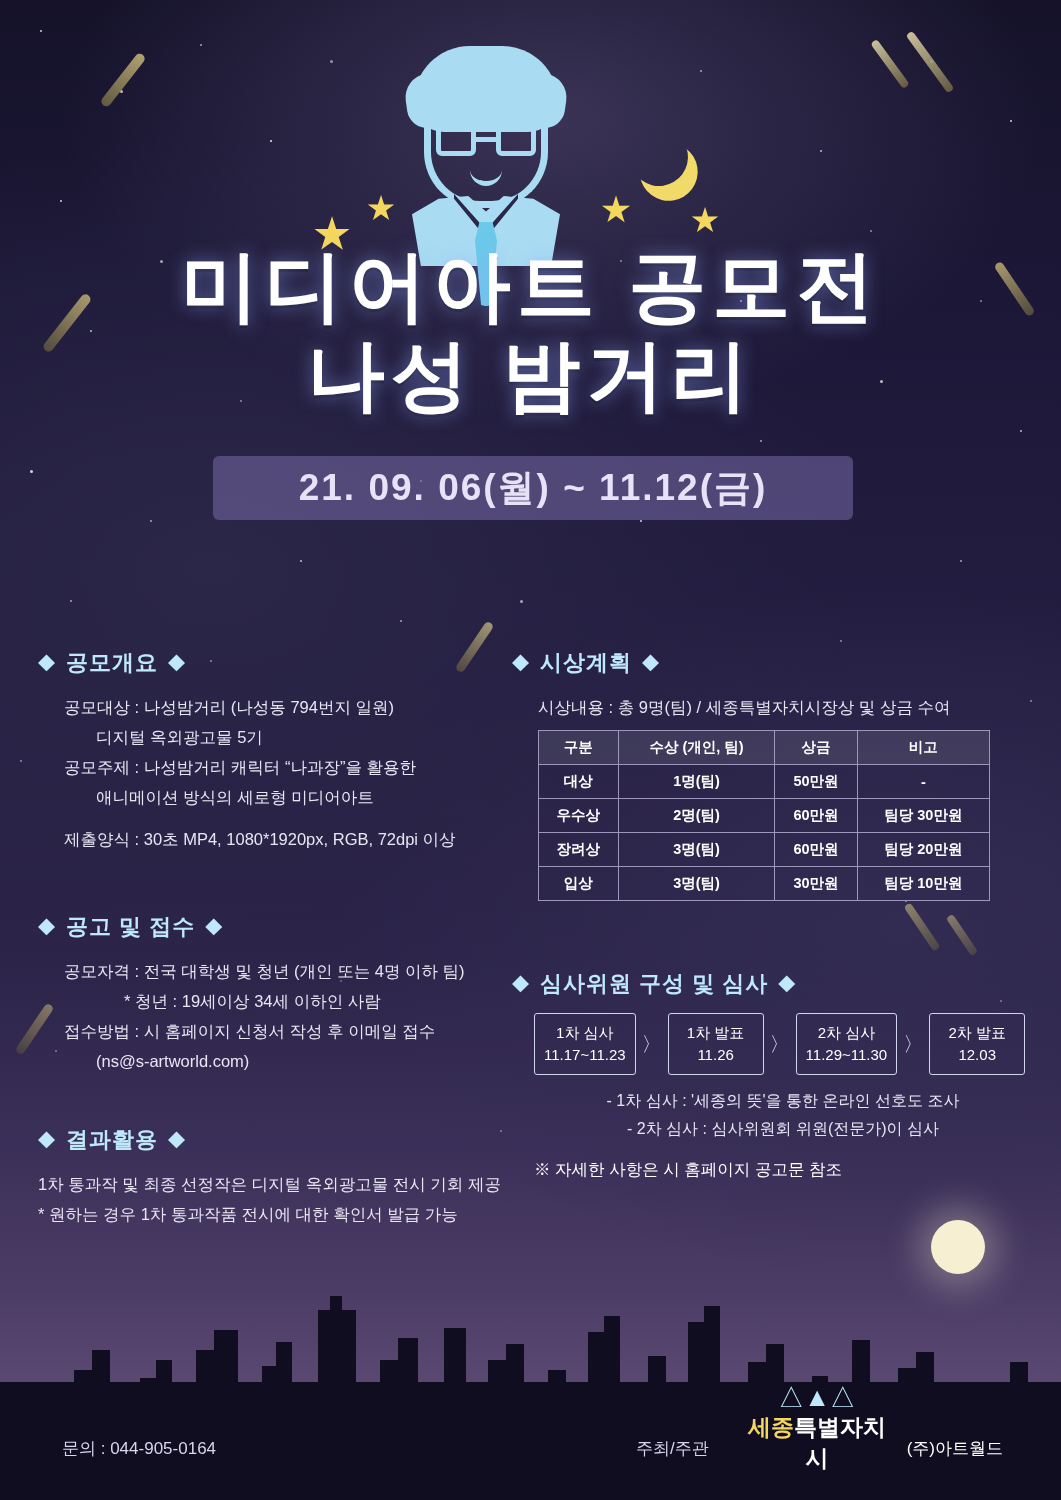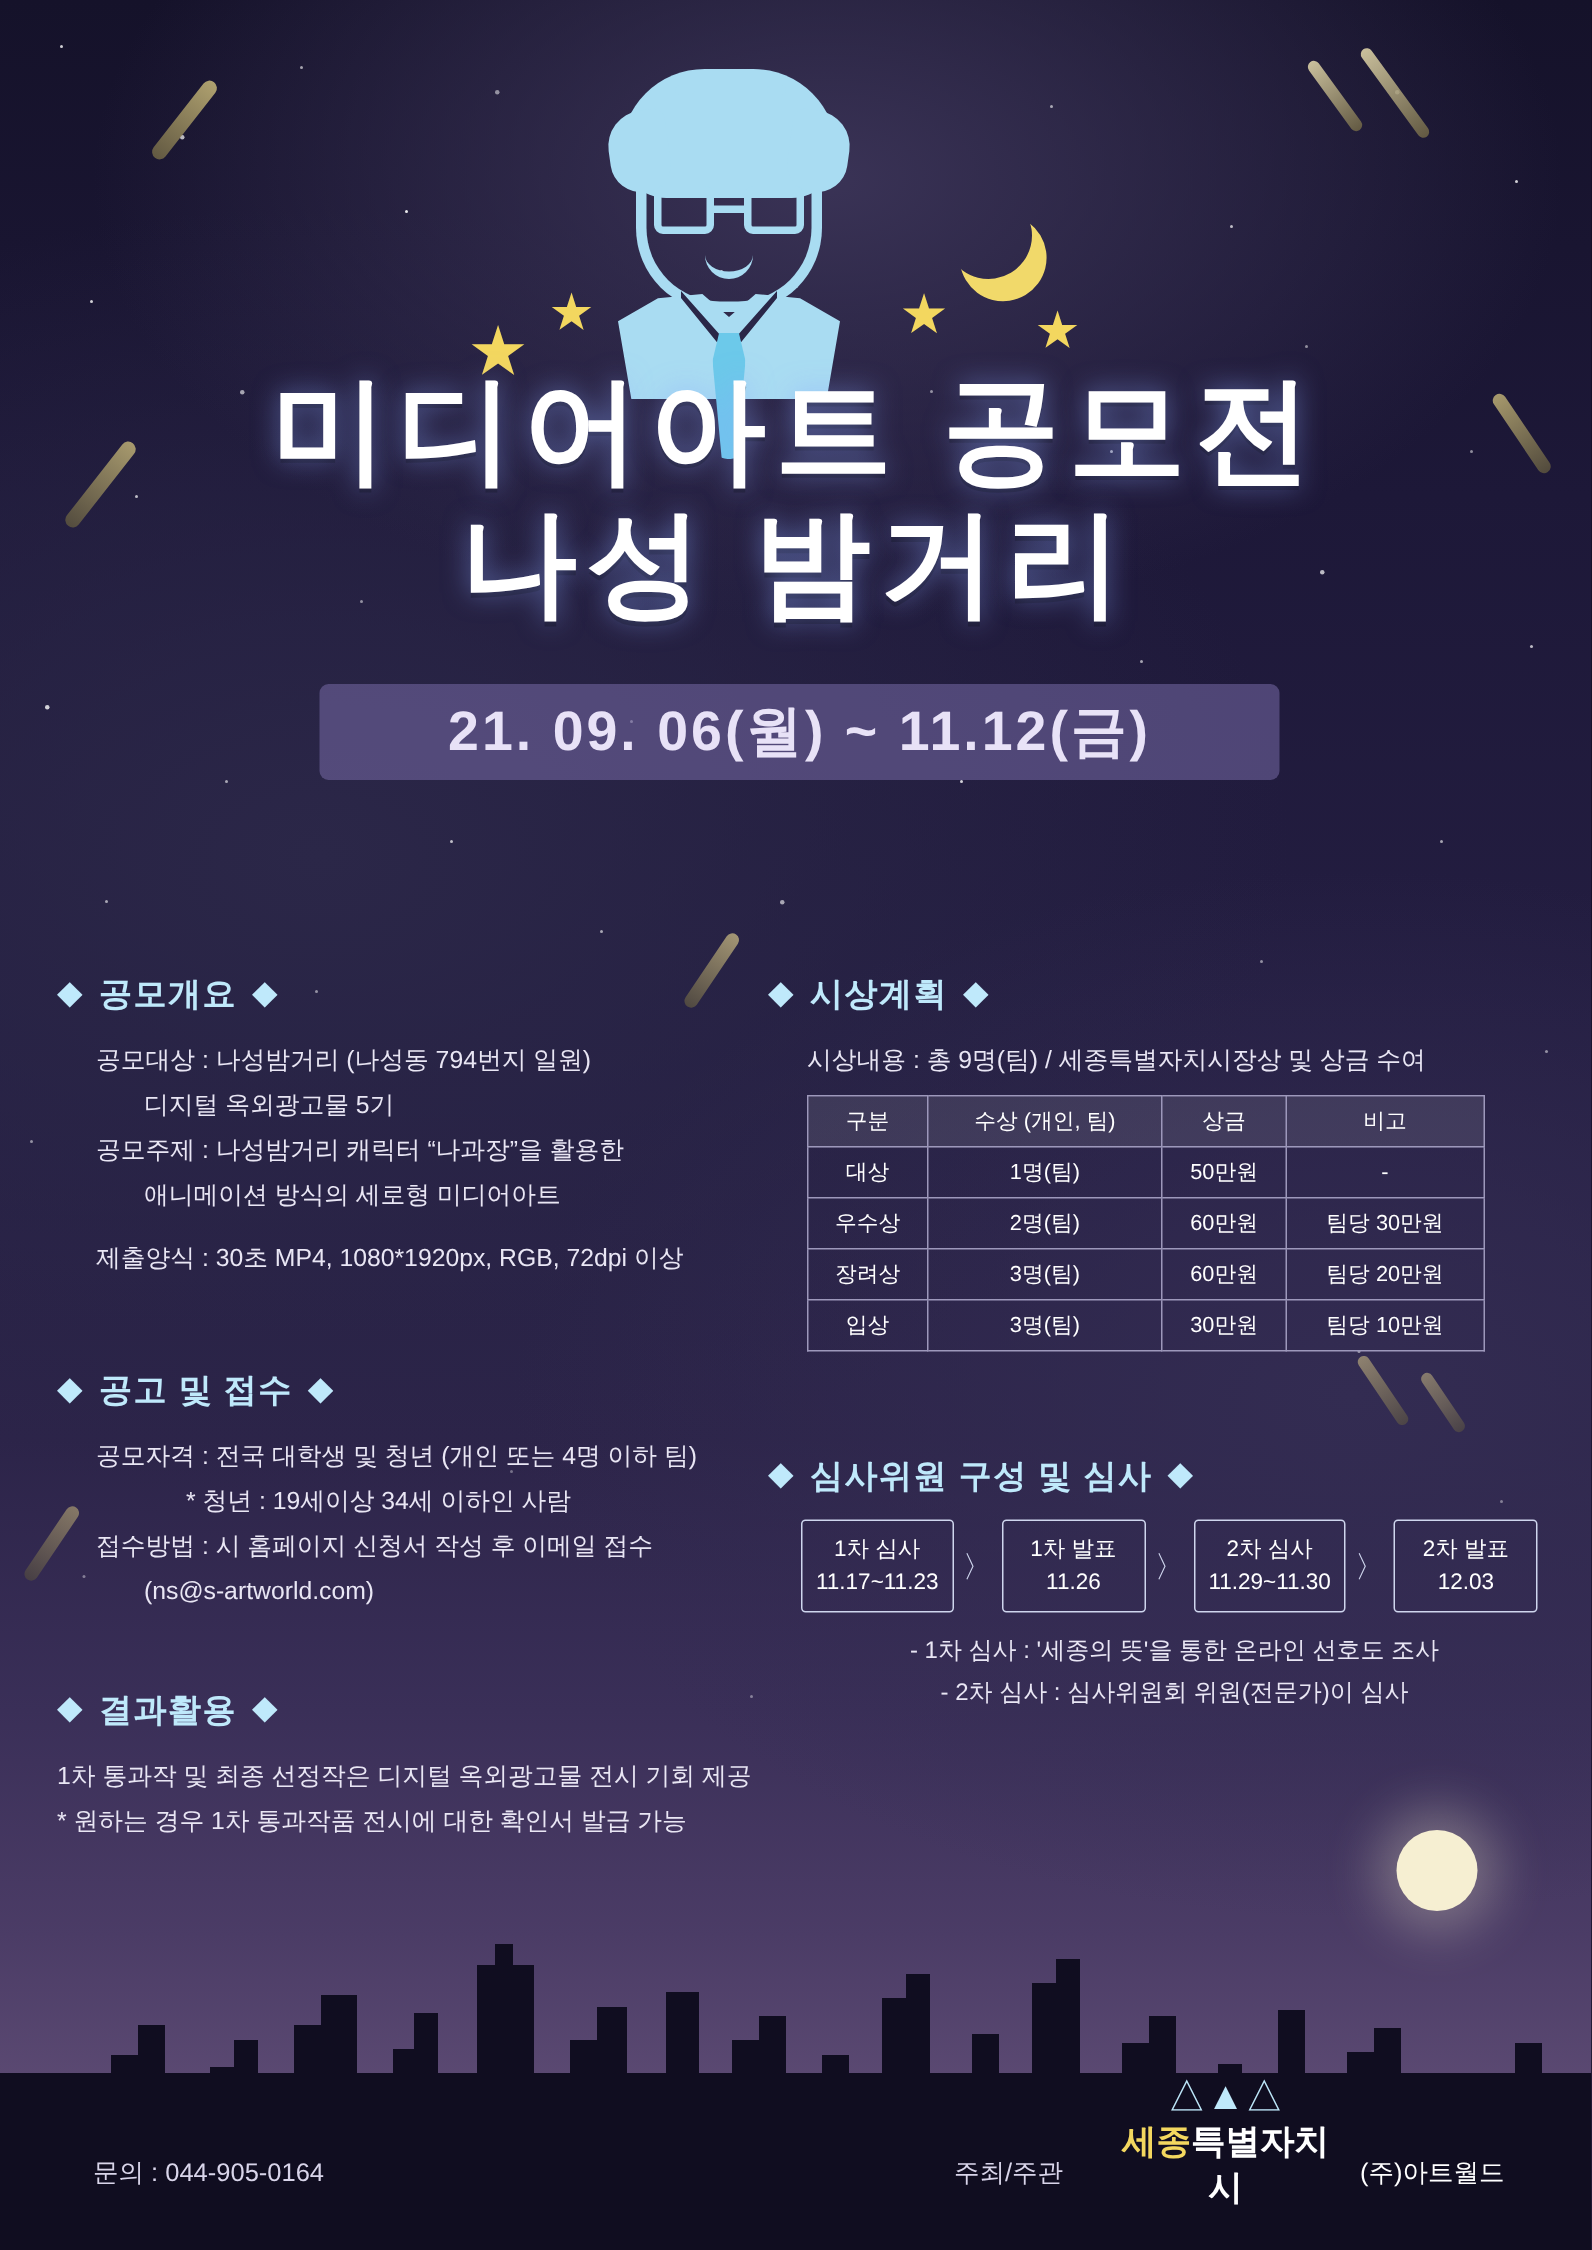--- a/index.html
+++ b/index.html
@@ -110,21 +110,21 @@
   .indent { padding-left:26px; }
   .indent2 { padding-left:58px; }
   .indent3 { padding-left:86px; }
   
   table.prize {
     margin-left:26px; margin-top:8px;
     border-collapse:collapse; width:452px;
     color:#ffffff; font-size:14.5px;
   }
   table.prize th, table.prize td {
-    border:1px solid #9d98bb; padding:7px 4px; text-align:center; font-weight:normal;margin-left:24px;
+    border:1px solid #9d98bb; padding:7px 4px; text-align:center; font-weight:bold;margin-left:24px;
   }
   table.prize thead th { background:rgba(255,255,255,0.10); }
   
   .flow { display:flex; align-items:stretch; gap:6px; margin-left:22px; margin-top:4px; }
   .flow-box {
     border:1px solid #cfd6ee; border-radius:3px;
     padding:8px 9px; text-align:center; color:#ffffff; font-size:15px; line-height:22px;
     min-width:96px;
   }
   .flow-arrow { color:#cfd6ee; font-size:20px; display:flex; align-items:center; }
@@ -353,20 +353,21 @@
         <div class="flow-arrow">〉</div>
         <div class="flow-box">
           <div>2차 발표</div>
           <div>12.03</div>
         </div>
       </div>
       <div class="notes">
         <div>- 1차 심사 : '세종의 뜻'을 통한 온라인 선호도 조사</div>
         <div>- 2차 심사 : 심사위원회 위원(전문가)이 심사</div>
       </div>
+      <div class="note-star">※ 자세한 사항은 시 홈페이지 공고문 참조</div>
     </div>
   </div>
 
   <div class="skyline">
     <div class="bigmoon"></div>
     <svg width="1061" height="290" viewBox="0 0 1061 290" style="position:absolute;left:0;bottom:0">
       <path fill="#100d20" d="M0,290 L0,196 L26,196 L26,176 L44,176 L44,196 L74,196 L74,160 L92,160 L92,140 L110,140 L110,196 L140,196
       L140,168 L156,168 L156,150 L172,150 L172,196 L196,196 L196,140 L214,140 L214,120 L238,120 L238,196 L262,196
       L262,156 L276,156 L276,132 L292,132 L292,196 L318,196 L318,100 L330,100 L330,86 L342,86 L342,100 L356,100 L356,196
       L380,196 L380,150 L398,150 L398,128 L418,128 L418,196 L444,196 L444,118 L466,118 L466,196 L488,196 L488,150

